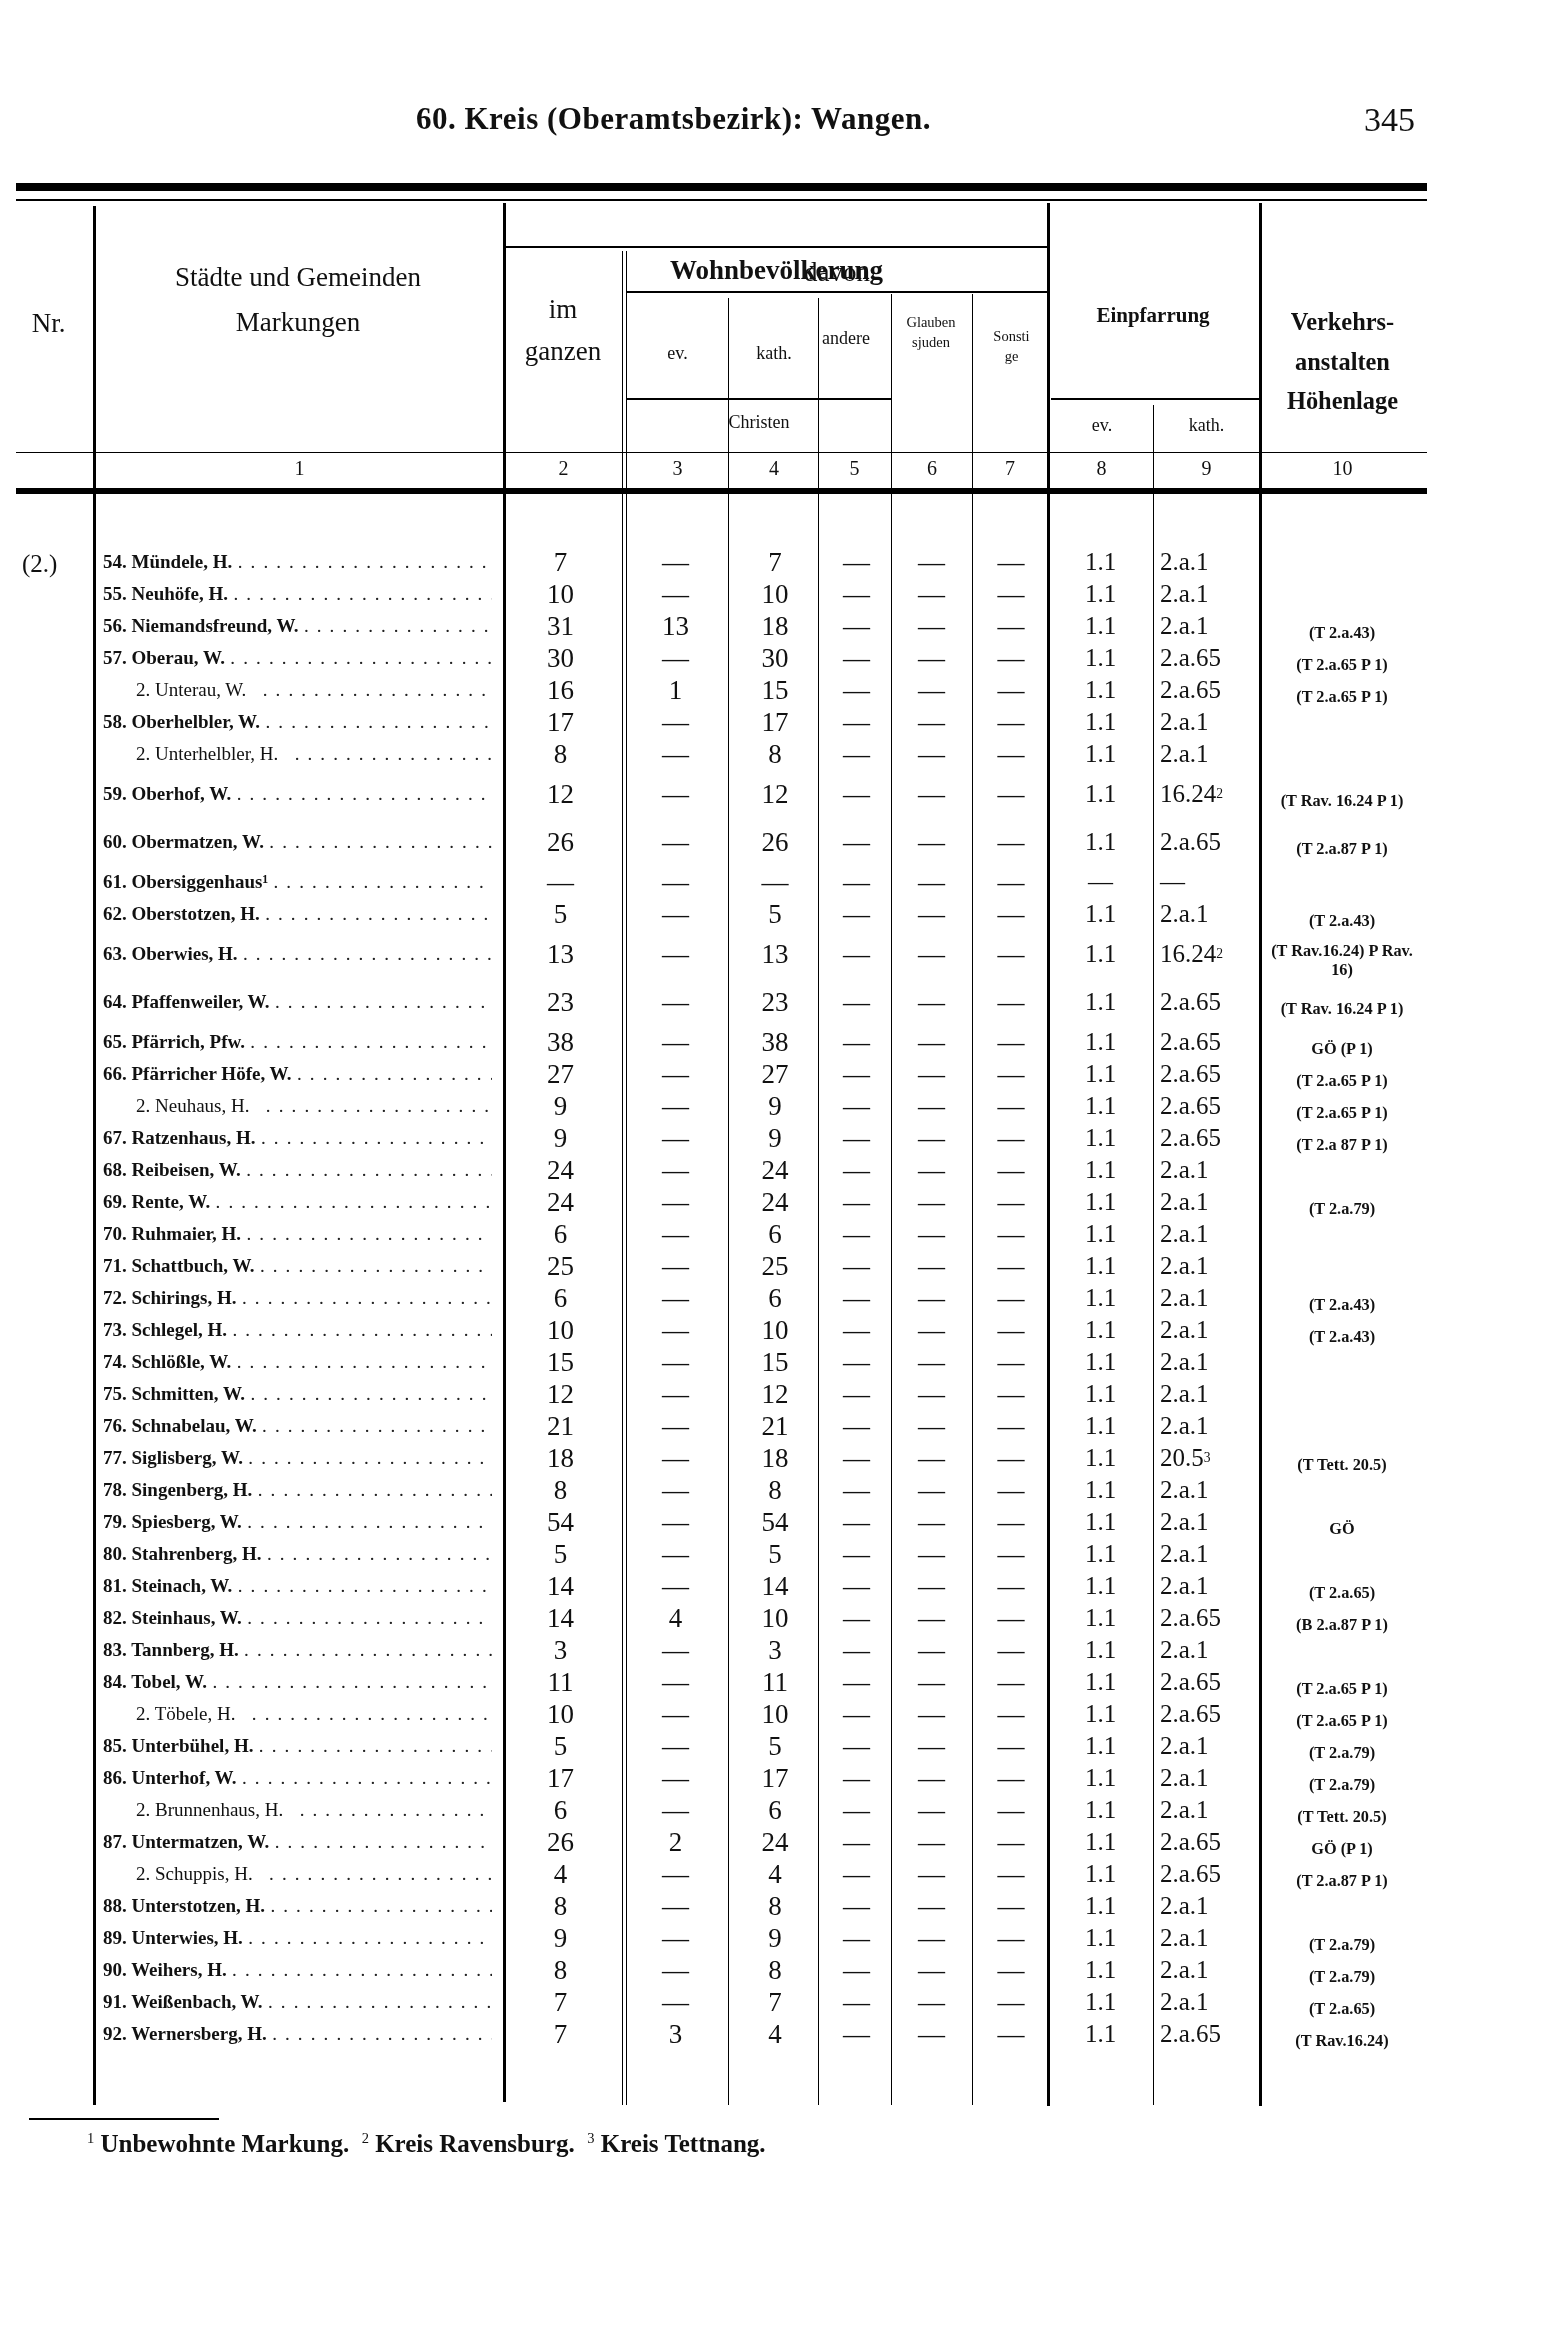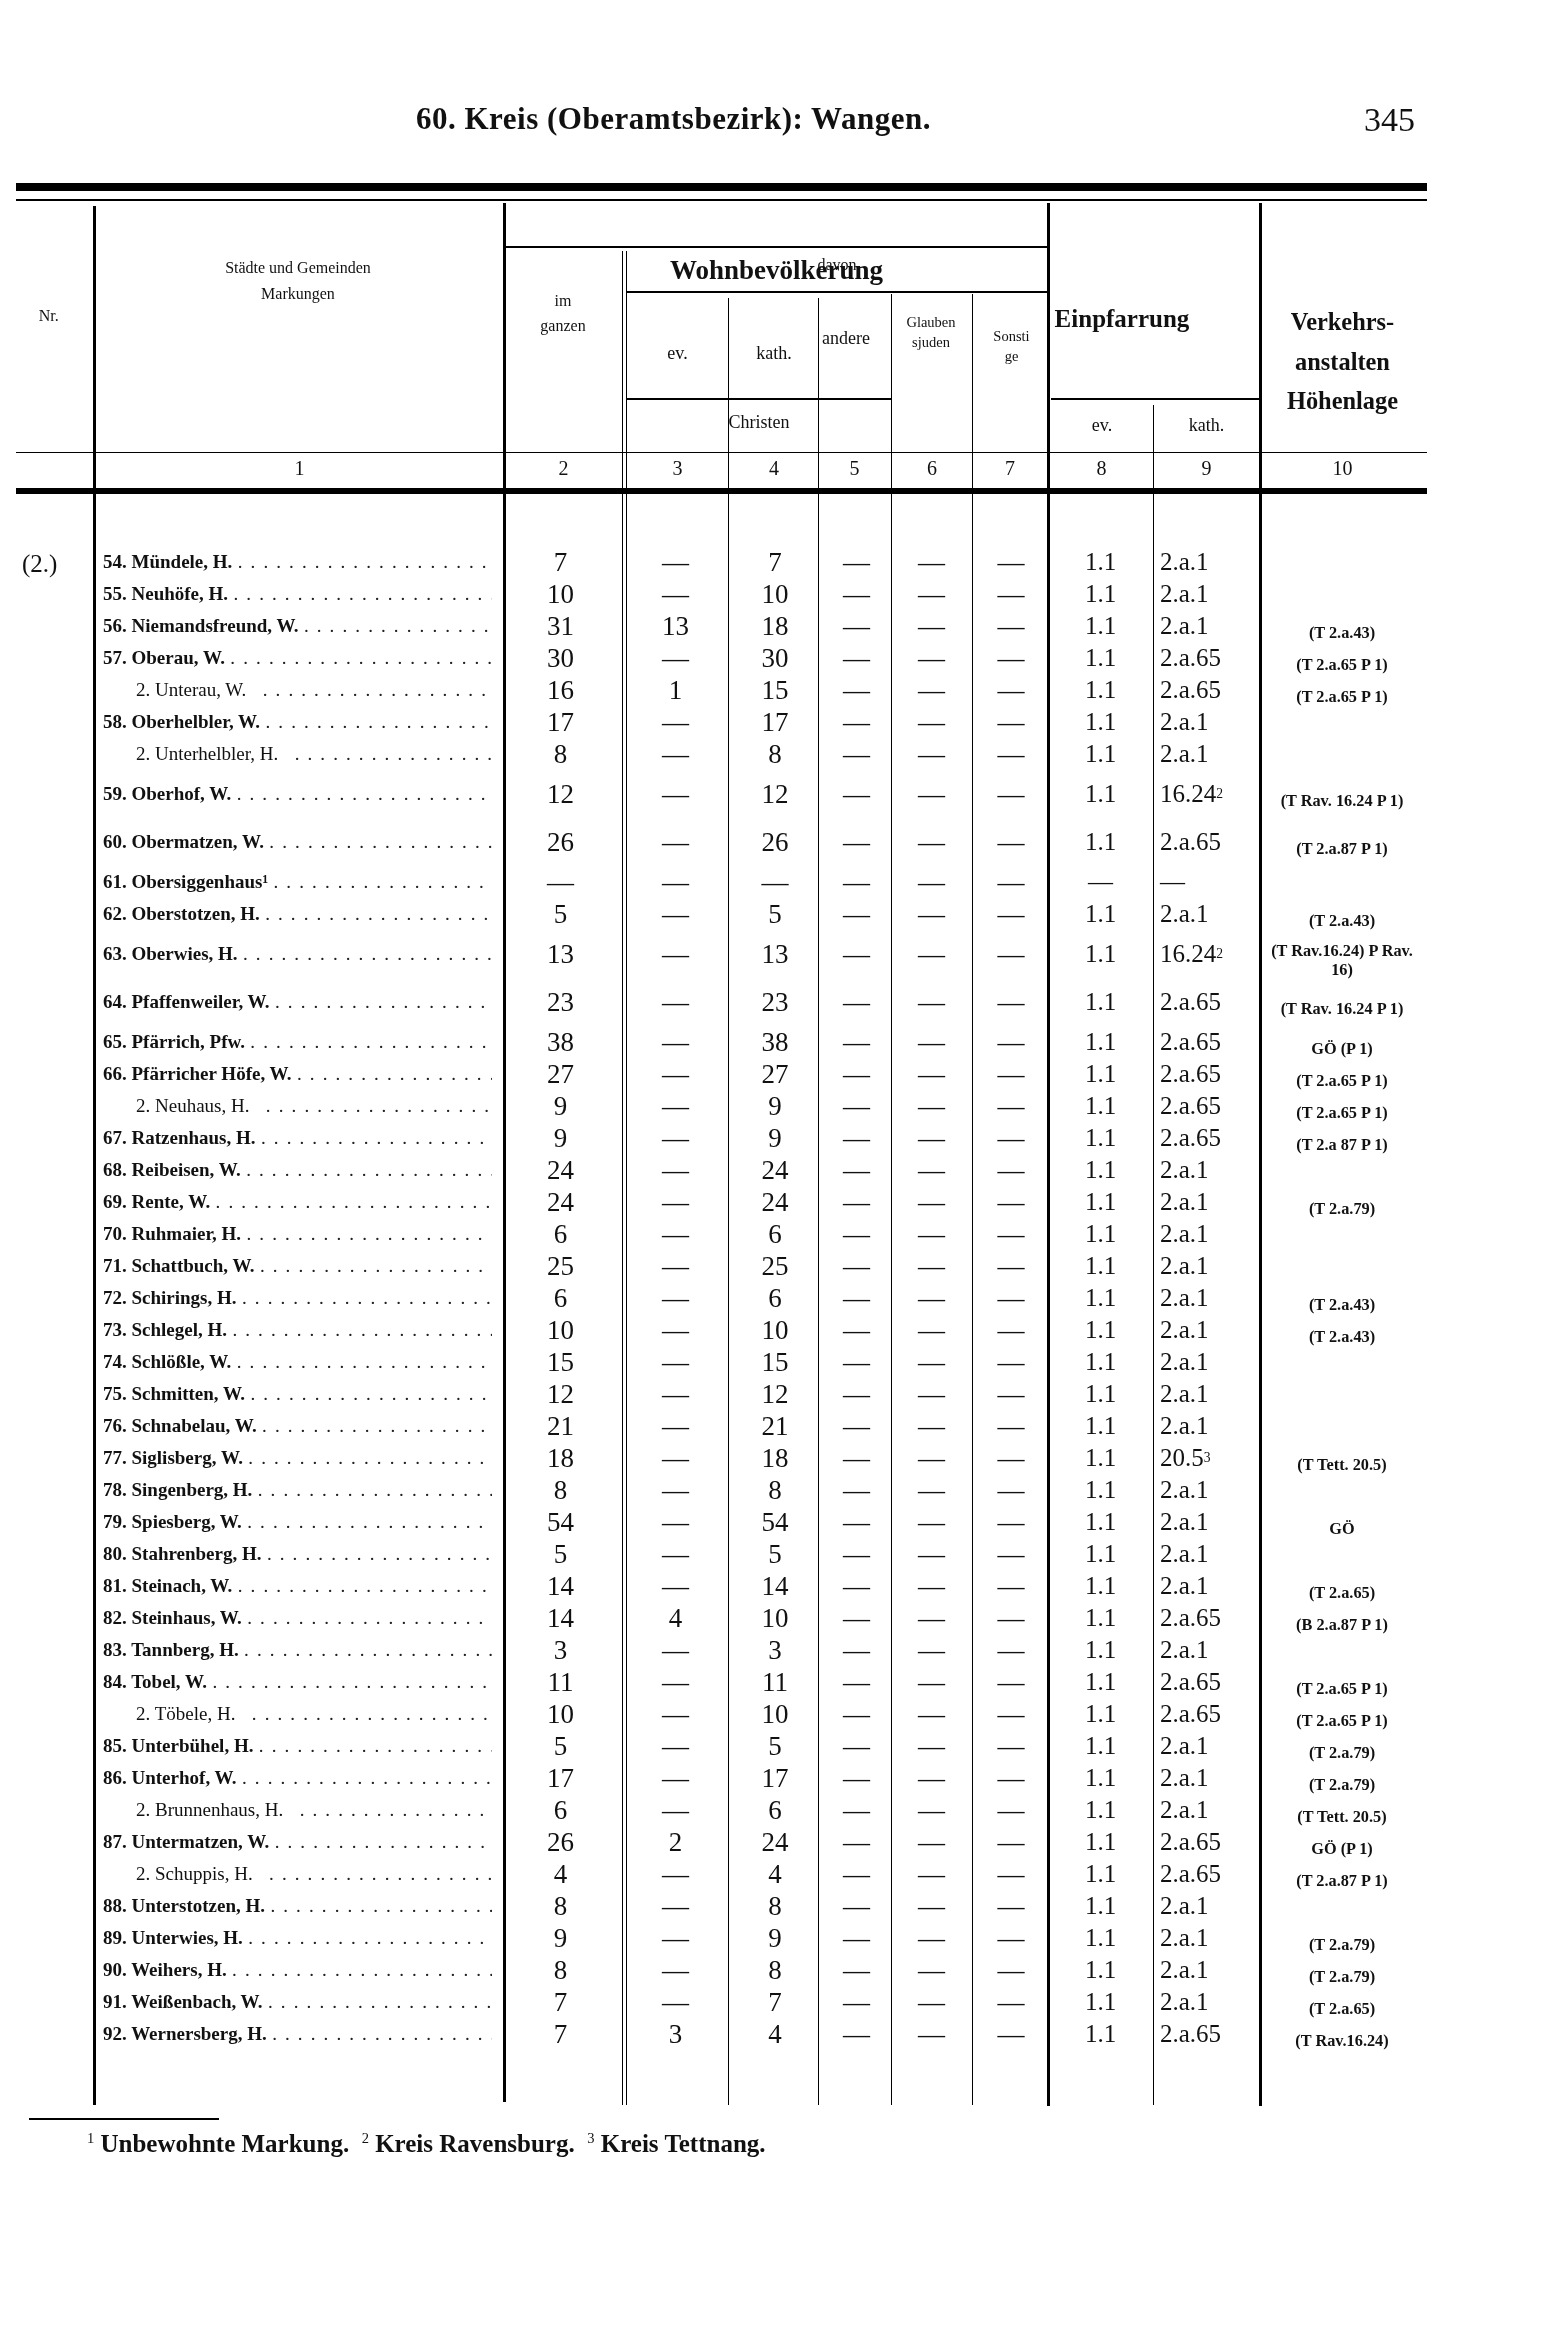--- a/index.html
+++ b/index.html
@@ -5,21 +5,21 @@
   html,body{margin:0;padding:0;background:#fff;}
   body{width:1562px;height:2342px;position:relative;overflow:hidden;color:#111;font-family:"DejaVu Serif",serif;}
   .title{position:absolute;top:101px;left:416px;font-size:31px;font-weight:bold;letter-spacing:0.5px;font-family:"Liberation Serif",serif;}
   .pageno{position:absolute;top:101px;left:1364px;font-size:34px;font-family:"Liberation Serif",serif;}
   .rule-thick{position:absolute;left:16.3px;width:1411px;height:8.1px;background:#000;}
   .rule-thin{position:absolute;left:16.3px;width:1411px;height:1.8px;background:#000;}
   .vline{position:absolute;background:#000;}
   .hline{position:absolute;background:#000;height:1.8px;}
   .hdr{position:absolute;text-align:center;font-family:"Liberation Serif",serif;line-height:1.3;}
   .hdr.big{font-size:29px;font-weight:bold;margin-top:45px;}
-  .hdr.mid{font-size:16px;}
+  .hdr.mid{font-size:27px;}
   .hdr.sm{font-size:18px;}
   .hdr.xs{font-size:14.5px;line-height:1.35;}
   .colnum{position:absolute;top:457px;font-size:20px;text-align:center;font-family:"Liberation Serif",serif;}
   #rows{position:absolute;left:0;top:546px;width:1562px;}
   .row{position:relative;width:1562px;height:32px;}
   .row.tall{height:48px;}
   .cell{position:absolute;top:0;height:100%;display:flex;align-items:center;font-family:"Liberation Serif",serif;}
   .c-name{left:103px;width:389px;font-size:19px;font-weight:bold;white-space:nowrap;overflow:hidden;}
   .c-name.sub{padding-left:33px;font-weight:normal;width:356px;gap:11px;}
   .c-name .dots{flex:1;overflow:hidden;letter-spacing:8.1px;font-weight:normal;margin-left:5.4px;color:#222;}
@@ -73,21 +73,21 @@
 </div>
 <div class="hdr big" style="left:506px;top:208px;width:541px;font-size:27px;">Wohnbevölkerung</div>
 <div class="hdr mid" style="left:508px;top:289px;width:110px;line-height:1.55;word-spacing:181px;">im ganzen</div>
 <div class="hdr mid" style="left:627px;top:255px;width:420px;">davon</div>
 <div class="hdr sm" style="left:627px;top:342px;width:101px;">ev.</div>
 <div class="hdr sm" style="left:729px;top:342px;width:90px;">kath.</div>
 <div class="hdr sm" style="left:819px;top:327px;width:71px;width:54px;">andere</div>
 <div class="hdr xs" style="left:895px;top:313px;width:72px;padding:0 9px;box-sizing:border-box;word-break:break-all;">Glaubensjuden</div>
 <div class="hdr xs" style="left:977px;top:327px;width:69px;padding:0 14.5px;box-sizing:border-box;word-break:break-all;">Sonstige</div>
 <div class="hdr sm" style="left:627px;top:411px;width:264px;">Christen</div>
-<div class="hdr big" style="left:1054px;top:255px;width:136px;line-height:1.5;font-size:25px;">Einpfarrung</div>
+<div class="hdr big" style="left:1085px;top:255px;width:136px;line-height:1.5;font-size:21px;">Einpfarrung</div>
 <div class="hdr sm" style="left:1051px;top:414px;width:102px;">ev.</div>
 <div class="hdr sm" style="left:1154px;top:414px;width:105px;">kath.</div>
 <div class="hdr big" style="left:1262px;top:257px;width:161px;line-height:1.62;font-size:24.4px;">
   <div>Verkehrs-</div>
   <div>anstalten</div>
   <div>Höhenlage</div>
 </div>
 
 <div class="colnum" style="left:96px;width:407px;">1</div>
 <div class="colnum" style="left:505px;width:117px;">2</div>

